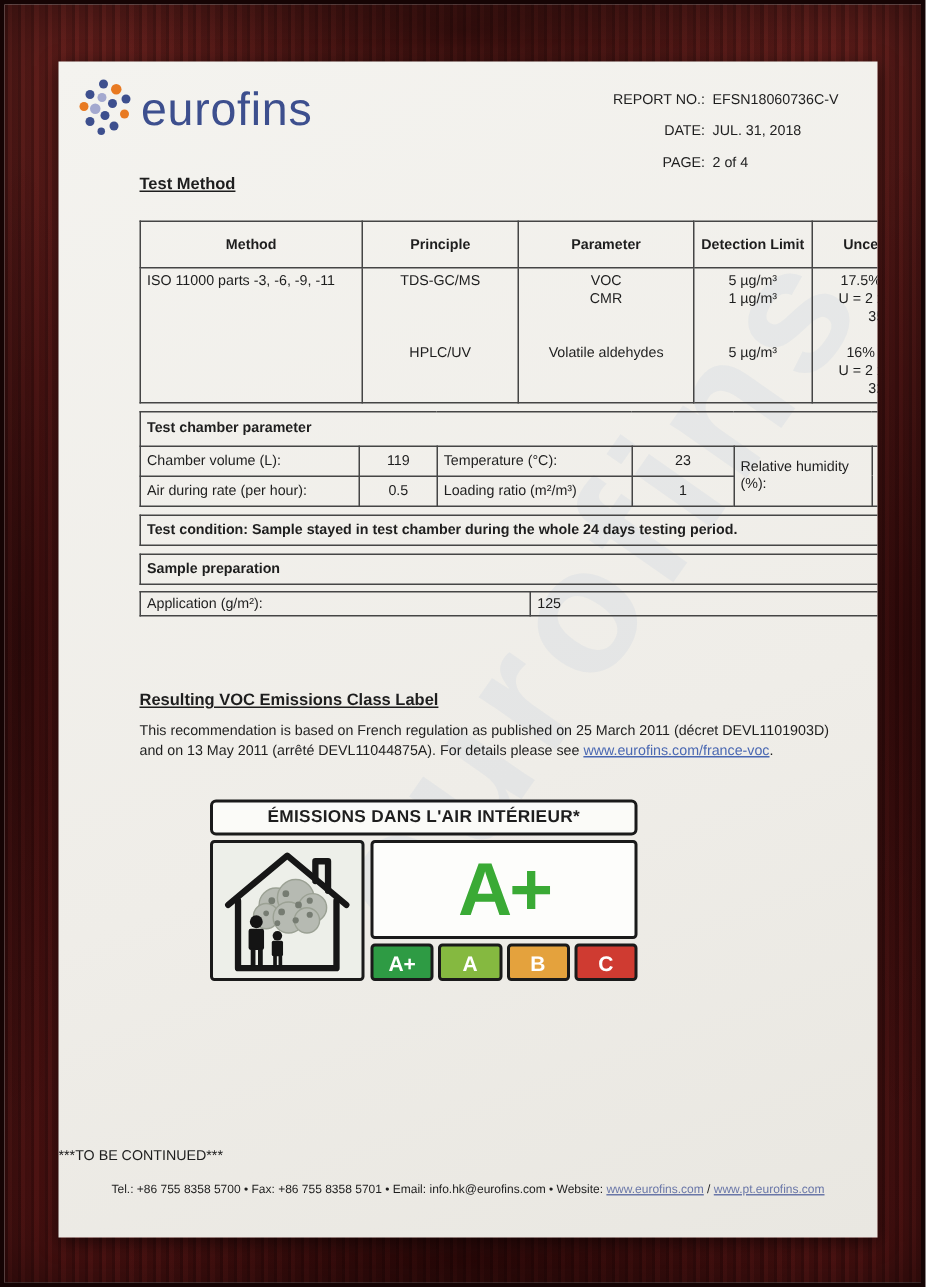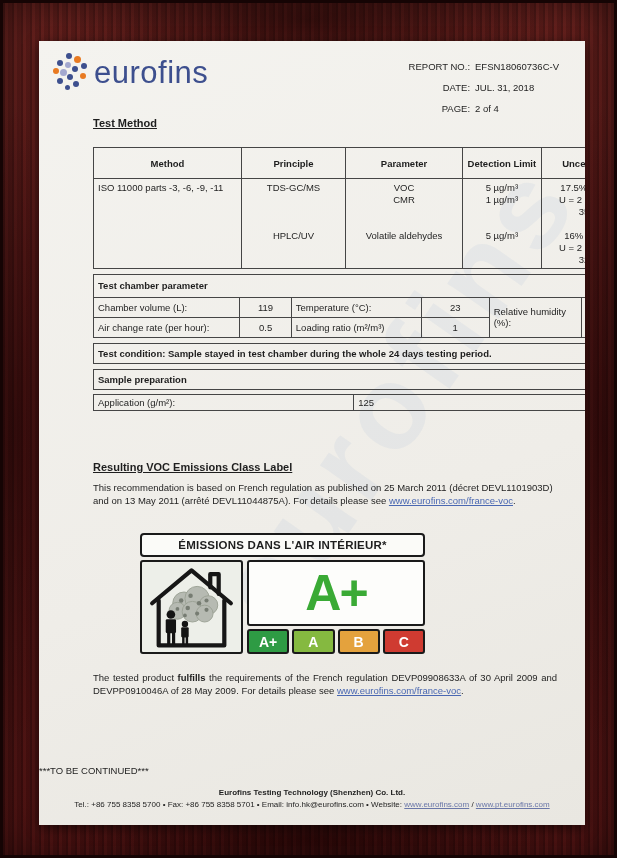--- a/index.html
+++ b/index.html
@@ -205,21 +205,21 @@
         </tr>
         <tr>
           <td>Chamber volume (L):</td>
           <td class="val">119</td>
           <td>Temperature (°C):</td>
           <td class="val">23</td>
           <td rowspan="2">Relative humidity (%):</td>
           <td rowspan="2" class="val">50</td>
         </tr>
         <tr>
-          <td>Air change rate (per hour):</td>
+          <td>Air during rate (per hour):</td>
           <td class="val">0.5</td>
           <td>Loading ratio (m²/m³)</td>
           <td class="val">1</td>
         </tr>
       </tbody>
         </table>
 
       <table class="one-cell">
         <tbody>
             <tr>
@@ -299,22 +299,20 @@
           <div class="el-scale">
             <div class="el-cell" style="background-color: rgb(46, 155, 68);">A+</div>
             <div class="el-cell" style="background-color: rgb(133, 185, 64);">A</div>
             <div class="el-cell" style="background-color: rgb(228, 162, 61);">B</div>
             <div class="el-cell" style="background-color: rgb(207, 59, 49);">C</div>
           </div>
         </div>
       </div>
     </div>
 
-    <p class="para fulfills-para"><span>The tested product </span><b>fulfills</b><span> the requirements of the French regulation DEVP09908633A of 30 April 2009 and DEVPP0910046A of 28 May 2009. For details please see </span><span class="link">www.eurofins.com/france-voc</span><span>.</span></p>
 
     <div class="continued">***TO BE CONTINUED***</div>
     <div class="footer">
-      <div class="f-company">Eurofins Testing Technology (Shenzhen) Co. Ltd.</div>
       <div class="f-contact"><span>Tel.: +86 755 8358 5700 • Fax: +86 755 8358 5701 • Email: </span><span>info.hk@eurofins.com</span><span> • Website: </span><span class="f-link">www.eurofins.com</span><span> / </span><span class="f-link">www.pt.eurofins.com</span></div>
     </div>
 
   </div>
 </div>
 
 </body></html>

